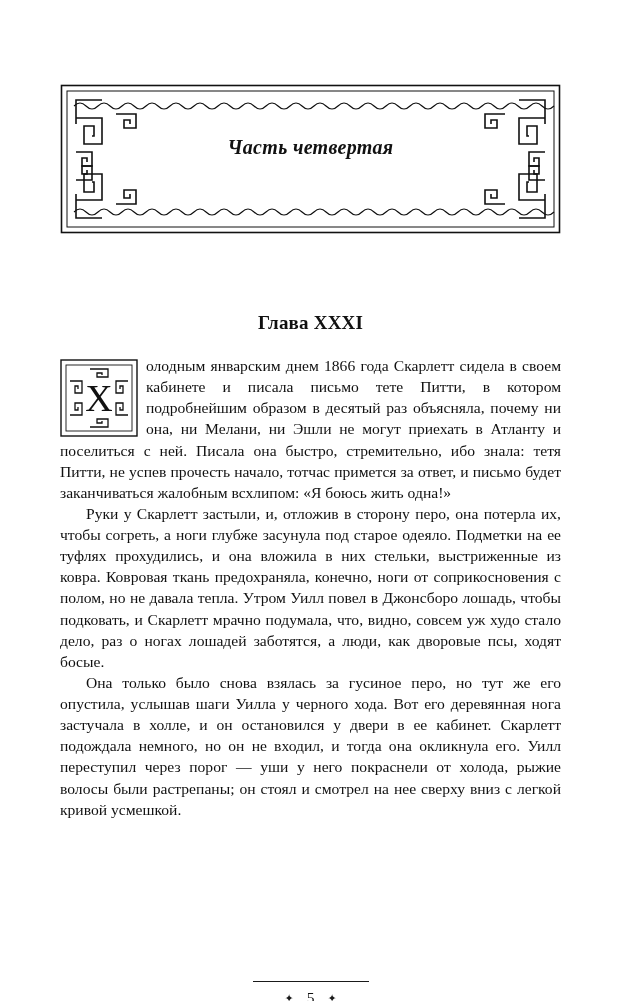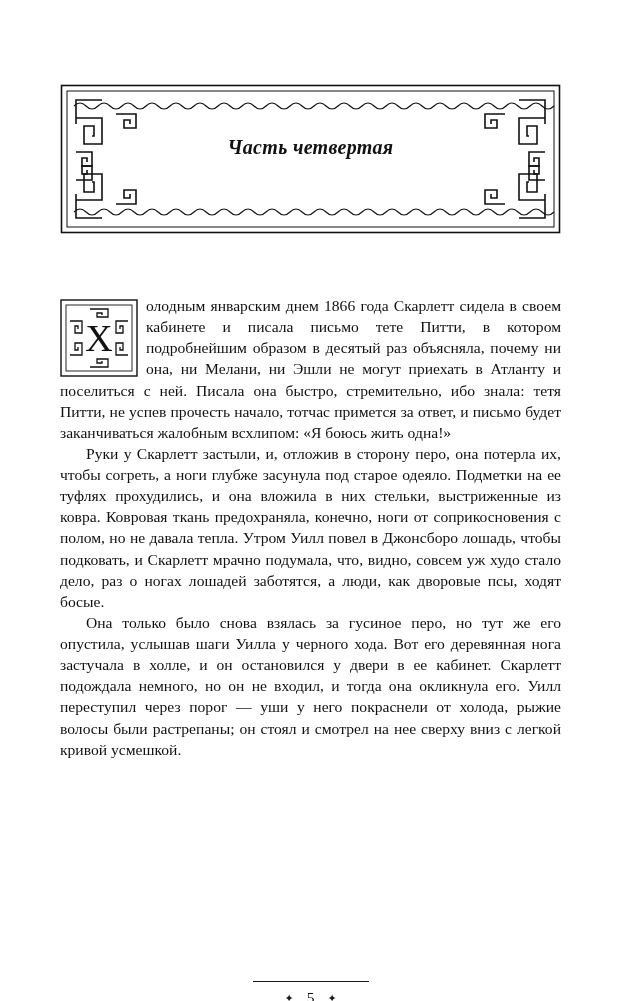--- a/index.html
+++ b/index.html
@@ -176,20 +176,21 @@
         <path d="M16 96 h16 v-14 h-10 v8 h5 v-4"></path>
       </g>
       <g fill="none" stroke="#111" stroke-width="1.6" transform="translate(501,0) scale(-1,1)">
         <path d="M16 68 h16 v14 h-10 v-8 h5 v4"></path>
         <path d="M16 96 h16 v-14 h-10 v8 h5 v-4"></path>
       </g>
     </svg>
     <div class="part-title">Часть четвертая</div>
   </div>
 
+  <div class="chapter-title">Глава XXXI</div>
 
   <div class="body-text">
 
     <div class="dropcap">
       <svg viewBox="0 0 78 78" width="78" height="78">
         <rect x="1" y="1" width="76" height="76" fill="none" stroke="#111" stroke-width="1.4"></rect>
         <rect x="6" y="6" width="66" height="66" fill="none" stroke="#111" stroke-width="0.9"></rect>
         <g fill="none" stroke="#111" stroke-width="1.3">
           <path d="M10 22 h12 v12 h-7 v-7 h3 v3"></path>
           <path d="M68 22 h-12 v12 h7 v-7 h-3 v3"></path>

